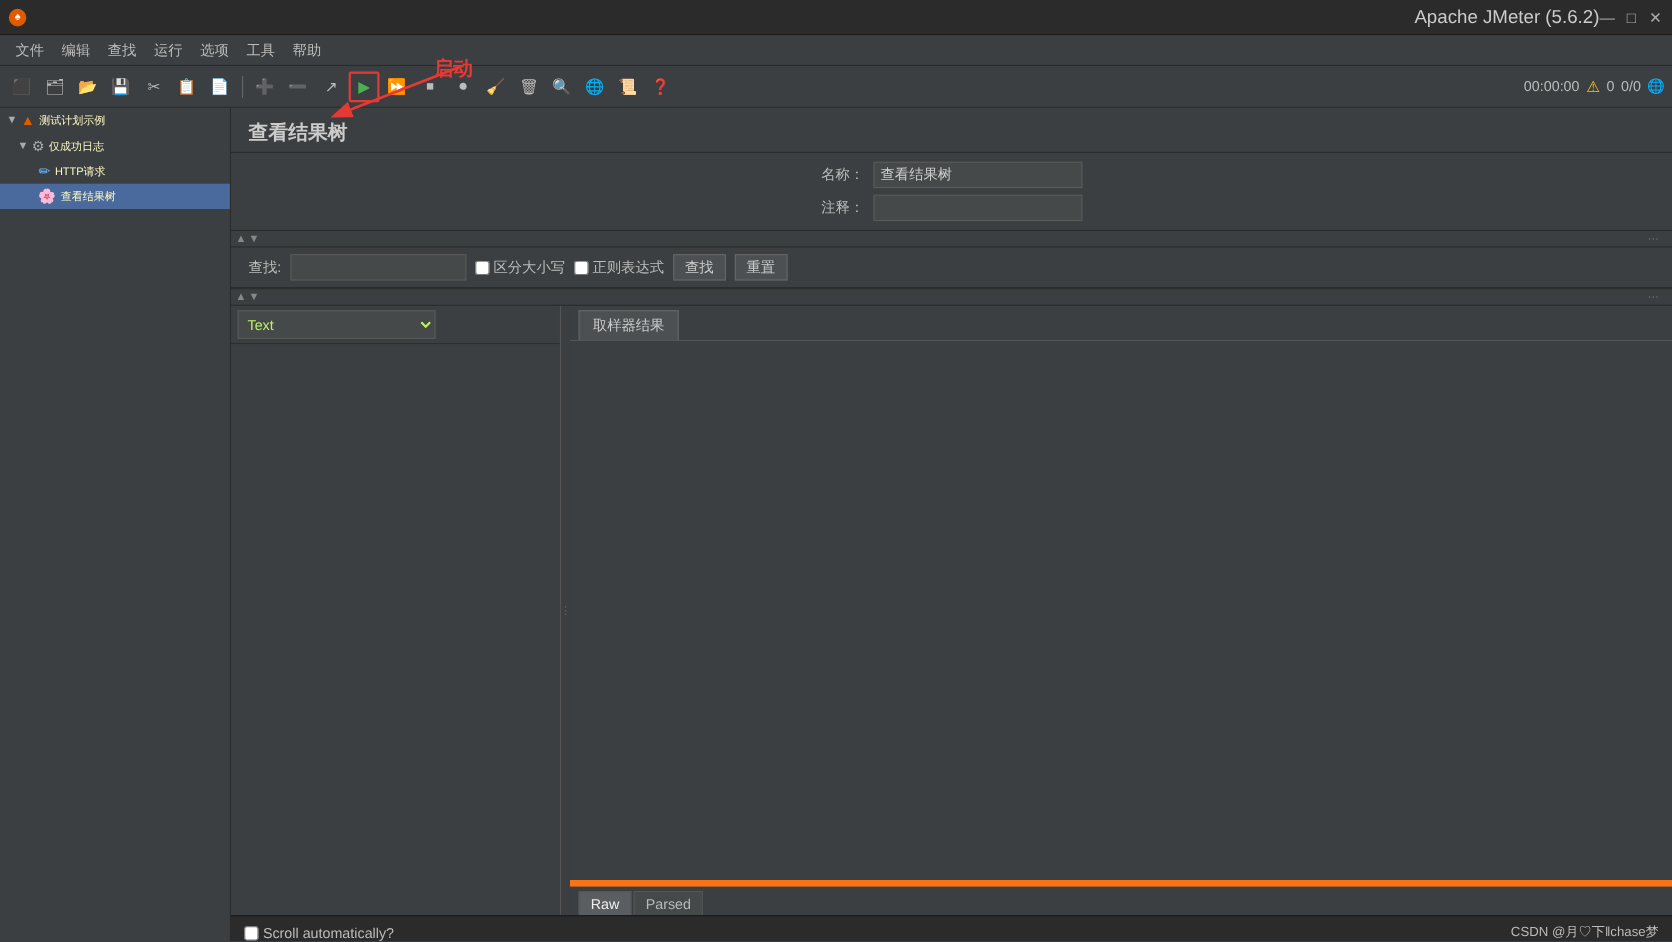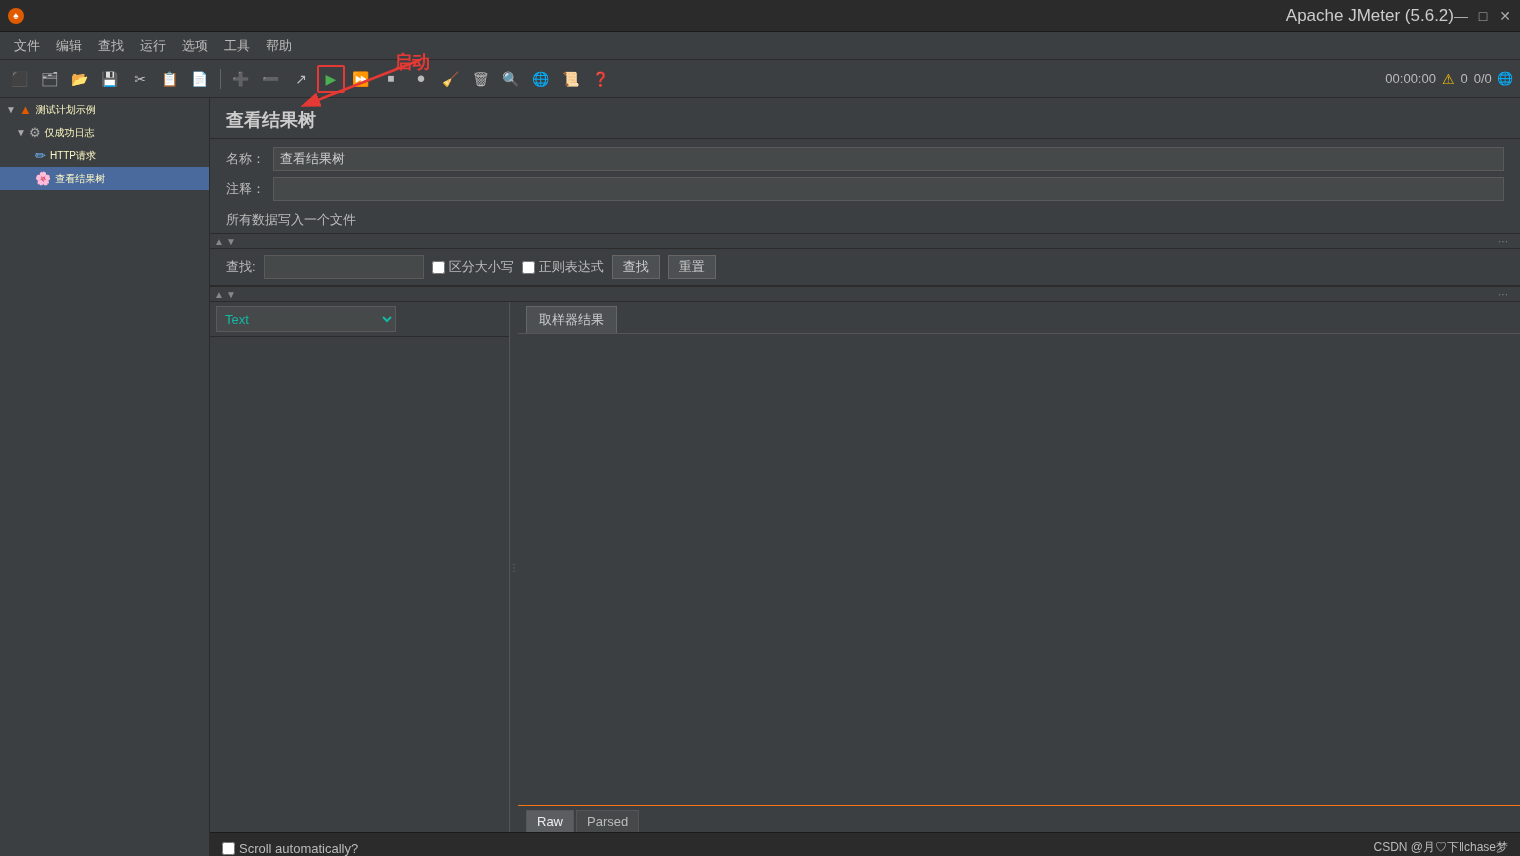--- a/index.html
+++ b/index.html
@@ -161,20 +161,21 @@
       color: #ccc;
       font-weight: bold;
       border-bottom: 1px solid #2b2b2b;
     }
 
     .form-section {
       padding: 8px 16px;
       display: flex;
       flex-direction: column;
       gap: 6px;
+      align-items: center;
     }
 
     .form-row {
       display: flex;
       align-items: center;
       gap: 8px;
     }
 
     .form-label {
       color: #bbb;
@@ -285,21 +286,21 @@
       background: #3c3f41;
       border-right: 1px solid #555;
       display: flex;
       flex-direction: column;
       overflow: hidden;
     }
 
     .dropdown-select {
       background: #45494a;
       border: 1px solid #5a5a5a;
-      color: #14b8a6;
+      color: #bef264;
       padding: 2px 4px;
       font-size: 13px;
       height: 26px;
       cursor: pointer;
       width: 180px;
       outline: none;
     }
 
     .pane-content {
       flex: 1;
@@ -346,21 +347,21 @@
     }
 
     .right-pane-content {
       flex: 1;
       background: #3c3f41;
     }
 
     .bottom-tabs {
       display: flex;
       gap: 0;
-      border-top: 1px solid #f97316;
+      border-top: 6px solid #f97316;
       padding: 4px 8px 0;
       background: #3c3f41;
     }
     .bottom-tab {
       padding: 3px 10px;
       cursor: pointer;
       font-size: 13px;
       color: #bbb;
       border: 1px solid #555;
       border-bottom: none;
@@ -495,23 +496,20 @@
       <div class="form-row">
         <span class="form-label">名称：</span>
         <input class="form-input" type="text" value="查看结果树" style="">
       </div>
       <div class="form-row">
         <span class="form-label">注释：</span>
         <input class="form-input" type="text" style="">
       </div>
     </div>
 
-    <div style="padding: 2px 16px 4px;">
-      <span class="section-label">所有数据写入一个文件</span>
-    </div>
 
 
     <div class="h-divider">
       <div class="scroll-arrows">
         <span>▲</span>
           <span>▼</span>
       </div>
       <span class="dots-more">···</span>
     </div>
 

